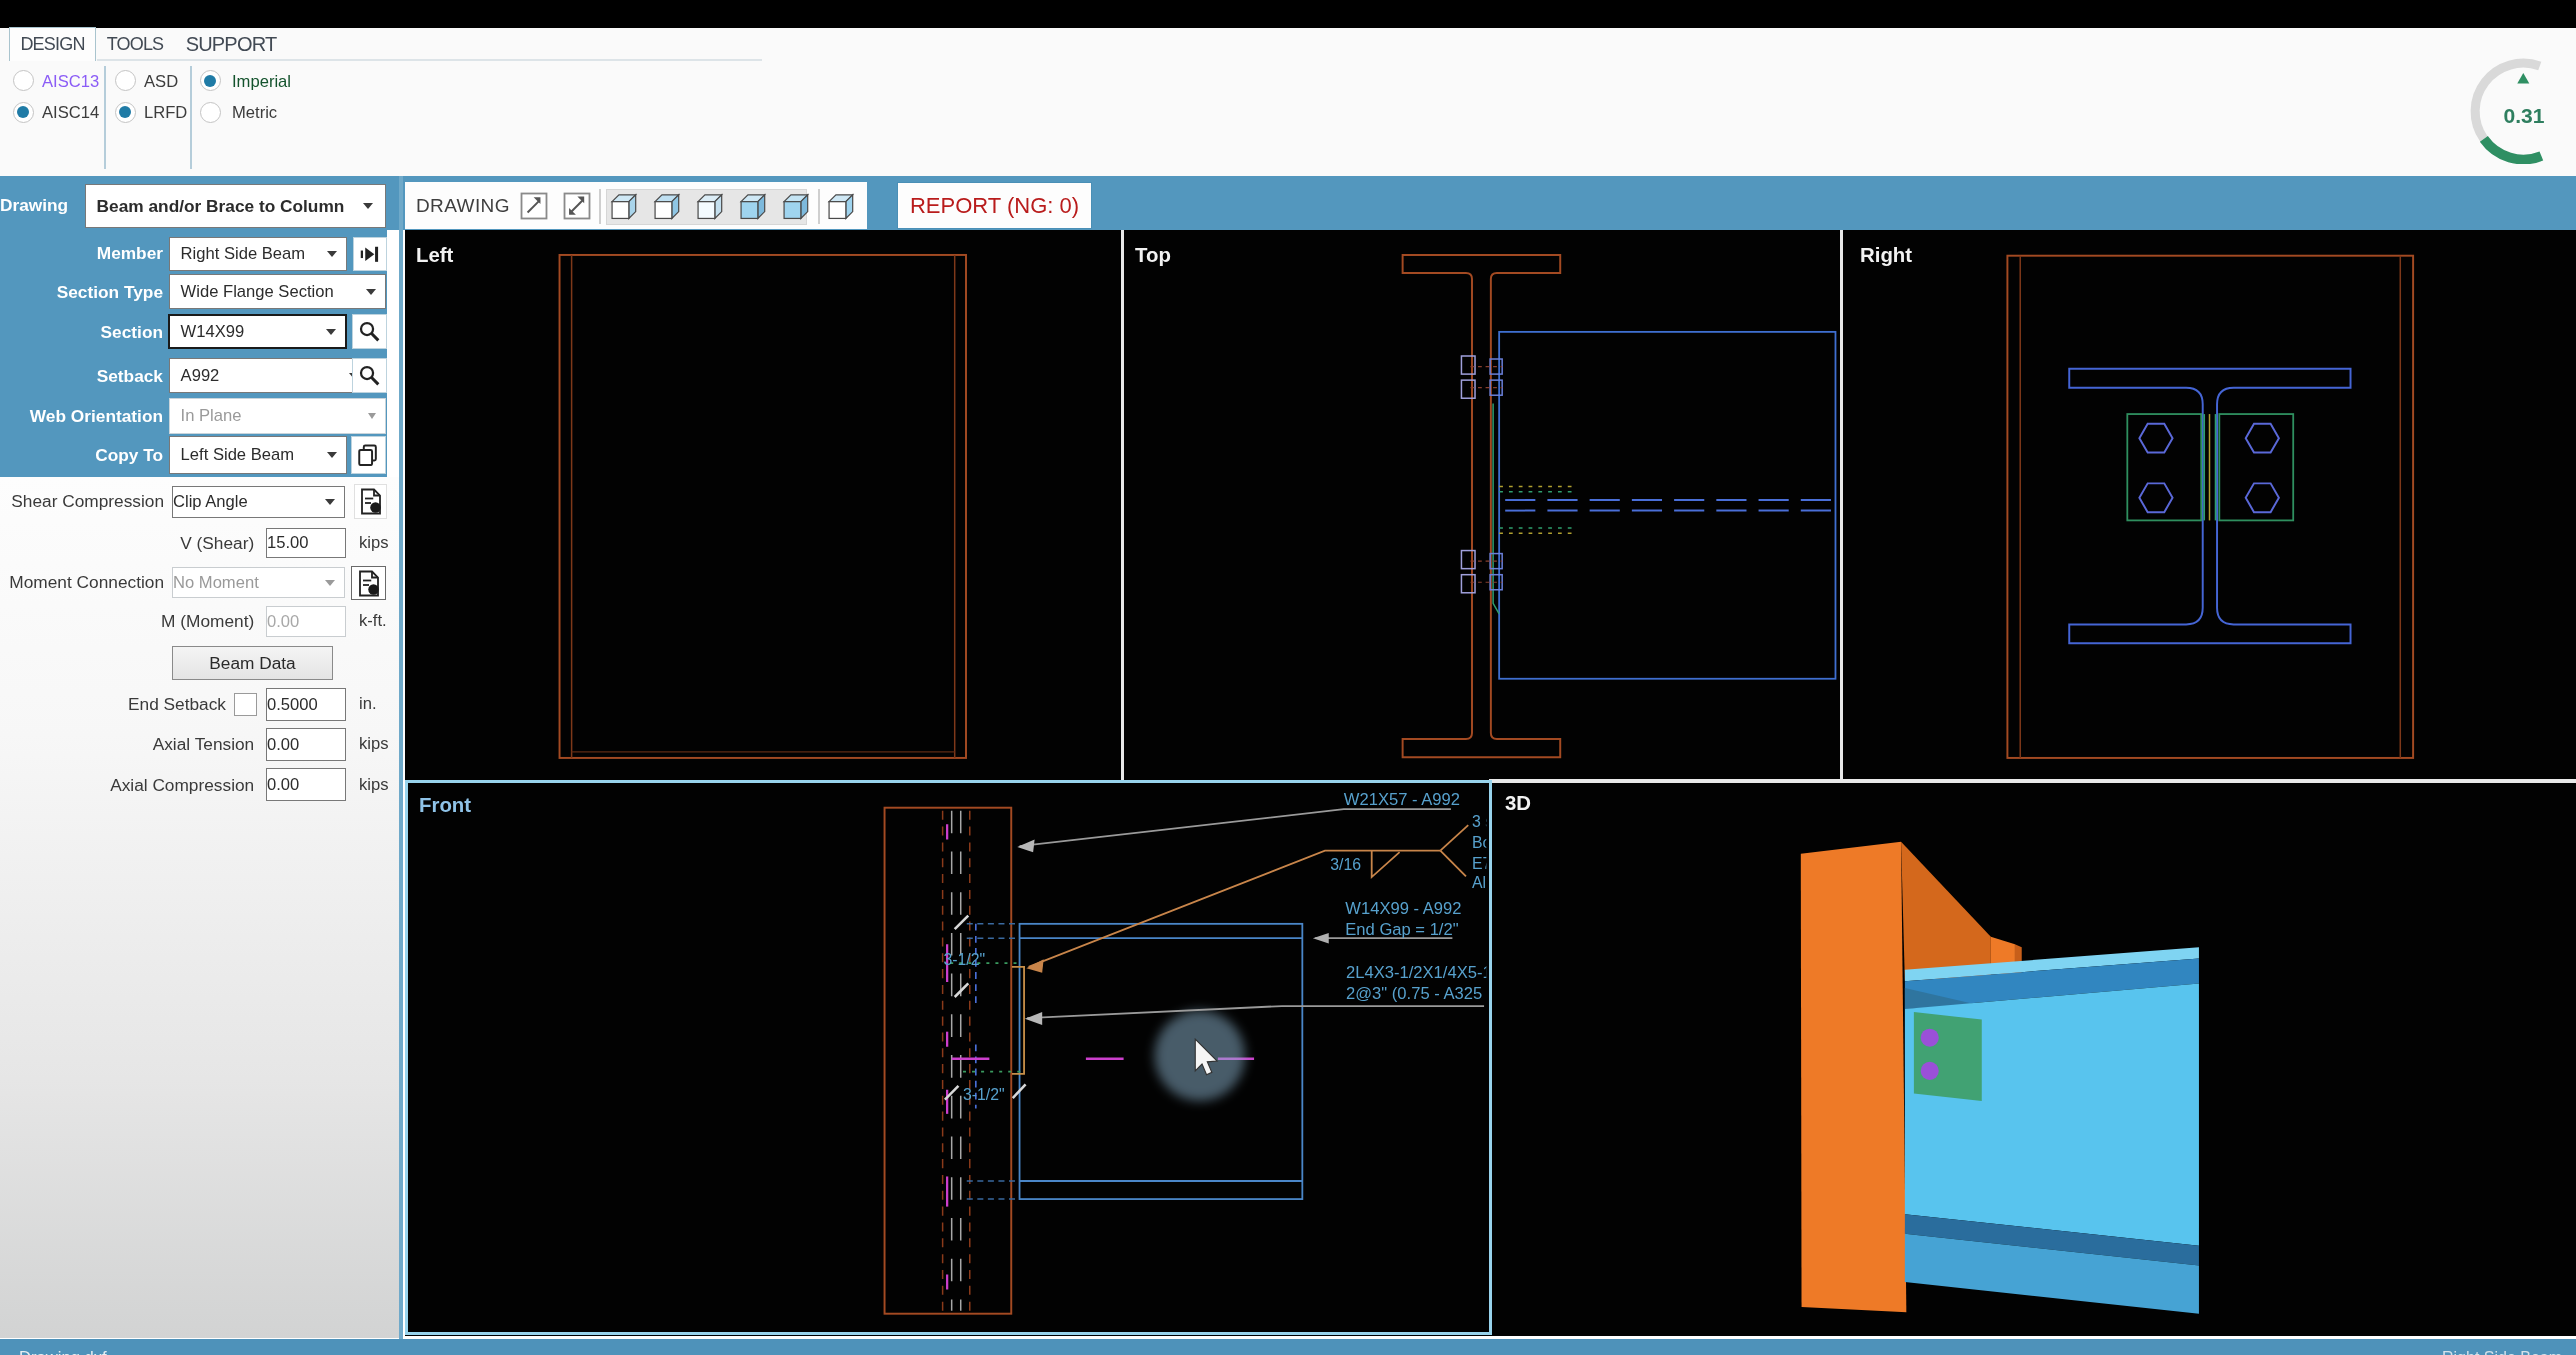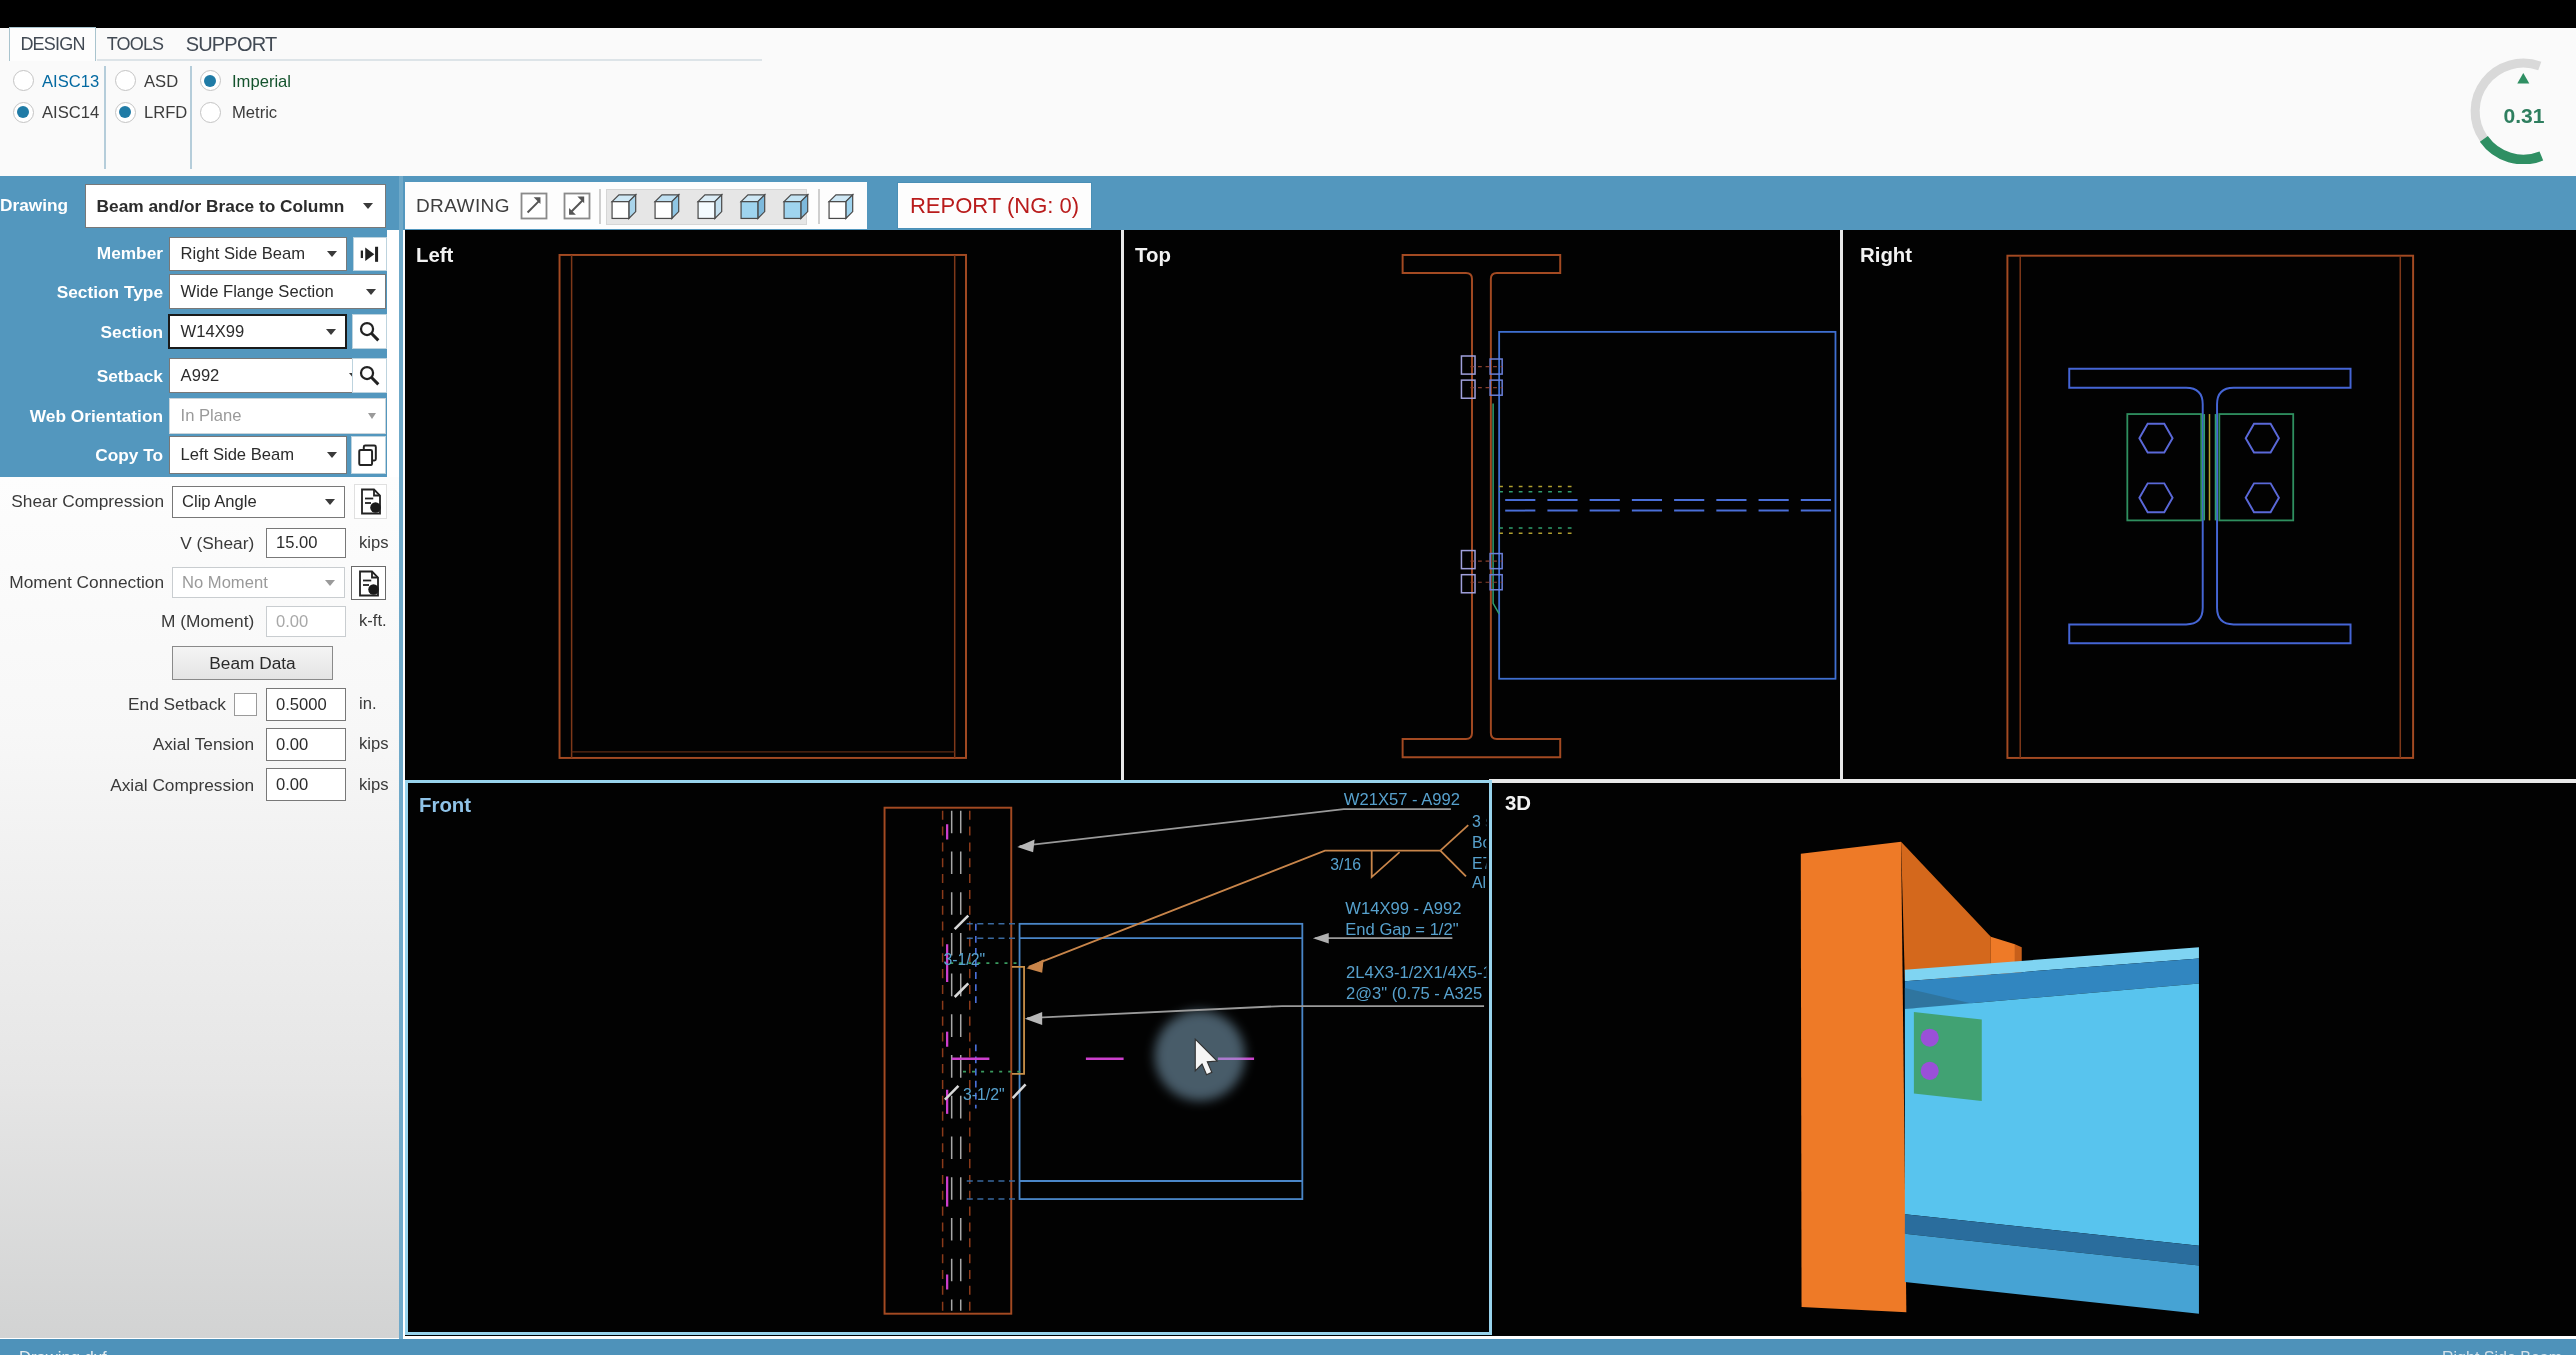--- a/index.html
+++ b/index.html
@@ -1,39 +1,39 @@
 <!DOCTYPE html>
 <html style="font-size:12px"><head><meta charset="utf-8">
 <style>
 *{margin:0;padding:0;box-sizing:border-box}
 html,body{width:2576px;height:1356px;background:#000;font-family:"Liberation Sans",sans-serif;overflow:hidden}
 .a{position:absolute}
 .lbl{position:absolute;color:#fff;font-weight:600;font-size:17.3px;text-align:right;transform:translateY(-50%)}
 .wlbl{position:absolute;color:#3a3a3a;font-size:17.3px;text-align:right;transform:translateY(-50%)}
 .box{position:absolute;background:#fff;border:1.5px solid #787878;color:#2c2c2c;font-size:16.6px;font-weight:600;display:flex;align-items:center;padding-left:10.6px}
-.ibox{position:absolute;background:#fff;border:1.5px solid #787878;color:#2c2c2c;font-size:16.6px;display:flex;align-items:center;padding-left:9px}
+.ibox{position:absolute;background:#fff;border:1.5px solid #787878;color:#2c2c2c;font-size:16.6px;display:flex;align-items:center;padding-left:0}
 .arr{position:absolute;right:9px;top:50%;transform:translateY(-50%);width:0;height:0;border-left:5.3px solid transparent;border-right:5.3px solid transparent;border-top:6.8px solid #3a3a3a}
 .arrg{border-top-color:#9a9a9a}
 .unit{position:absolute;color:#3a3a3a;font-size:16.6px;transform:translateY(-50%)}
 .vplbl{position:absolute;color:#f2f2f2;font-weight:600;font-size:20.4px}
 </style></head>
 <body>
 <div style="position:relative;width:2576px;height:1356px;background:#fff">
 
 <div class="a" style="left:0;top:0;width:2576px;height:28px;background:#000"></div>
 
 <div class="a" style="left:0;top:28px;width:2576px;height:148px;background:#fafafa"></div>
 <div class="a" style="left:97px;top:59px;width:665px;height:1.5px;background:#dde4e8"></div>
 
 <div class="a" style="left:9px;top:27px;width:87px;height:34px;background:#fdfdfd;border:1.5px solid #a9c4ce;border-bottom:none"></div>
 <div class="a" style="left:9px;top:27px;width:87px;height:34px;color:#424a54;font-size:18px;letter-spacing:-0.8px;display:flex;align-items:center;justify-content:center">DESIGN</div>
 <div class="a" style="left:101px;top:27px;width:68px;height:34px;color:#424a54;font-size:18px;letter-spacing:-0.8px;display:flex;align-items:center;justify-content:center">TOOLS</div>
 <div class="a" style="left:184px;top:27px;width:94px;height:34px;color:#424a54;font-size:20px;letter-spacing:-0.8px;display:flex;align-items:center;justify-content:center">SUPPORT</div>
 <div class="a" style="left:13px;top:70px;width:21px;height:21px;border-radius:50%;background:#fff;border:1.5px solid #c4c4c4"></div>
-    <div class="a" style="left:42px;top:72px;font-size:16.6px;color:#0369a1">AISC13</div>
+    <div class="a" style="left:42px;top:72px;font-size:16.6px;color:#8b5cf6">AISC13</div>
     <div class="a" style="left:13px;top:102px;width:21px;height:21px;border-radius:50%;background:#fff;border:1.5px solid #c4c4c4"></div>
     <div class="a" style="left:17.3px;top:106px;width:12px;height:12px;border-radius:50%;background:#1f7ba6"></div>
     <div class="a" style="left:42px;top:103px;font-size:16.6px;color:#3c3c3c">AISC14</div>
     <div class="a" style="left:115px;top:70px;width:21px;height:21px;border-radius:50%;background:#fff;border:1.5px solid #c4c4c4"></div>
     <div class="a" style="left:144px;top:72px;font-size:16.6px;color:#3c3c3c">ASD</div>
     <div class="a" style="left:115px;top:102px;width:21px;height:21px;border-radius:50%;background:#fff;border:1.5px solid #c4c4c4"></div>
     <div class="a" style="left:119px;top:106px;width:12px;height:12px;border-radius:50%;background:#1f7ba6"></div>
     <div class="a" style="left:144px;top:103px;font-size:16.6px;color:#3c3c3c">LRFD</div>
     <div class="a" style="left:200px;top:70px;width:21px;height:21px;border-radius:50%;background:#fff;border:1.5px solid #c4c4c4"></div>
     <div class="a" style="left:204px;top:75px;width:12px;height:12px;border-radius:50%;background:#1f7ba6"></div>

